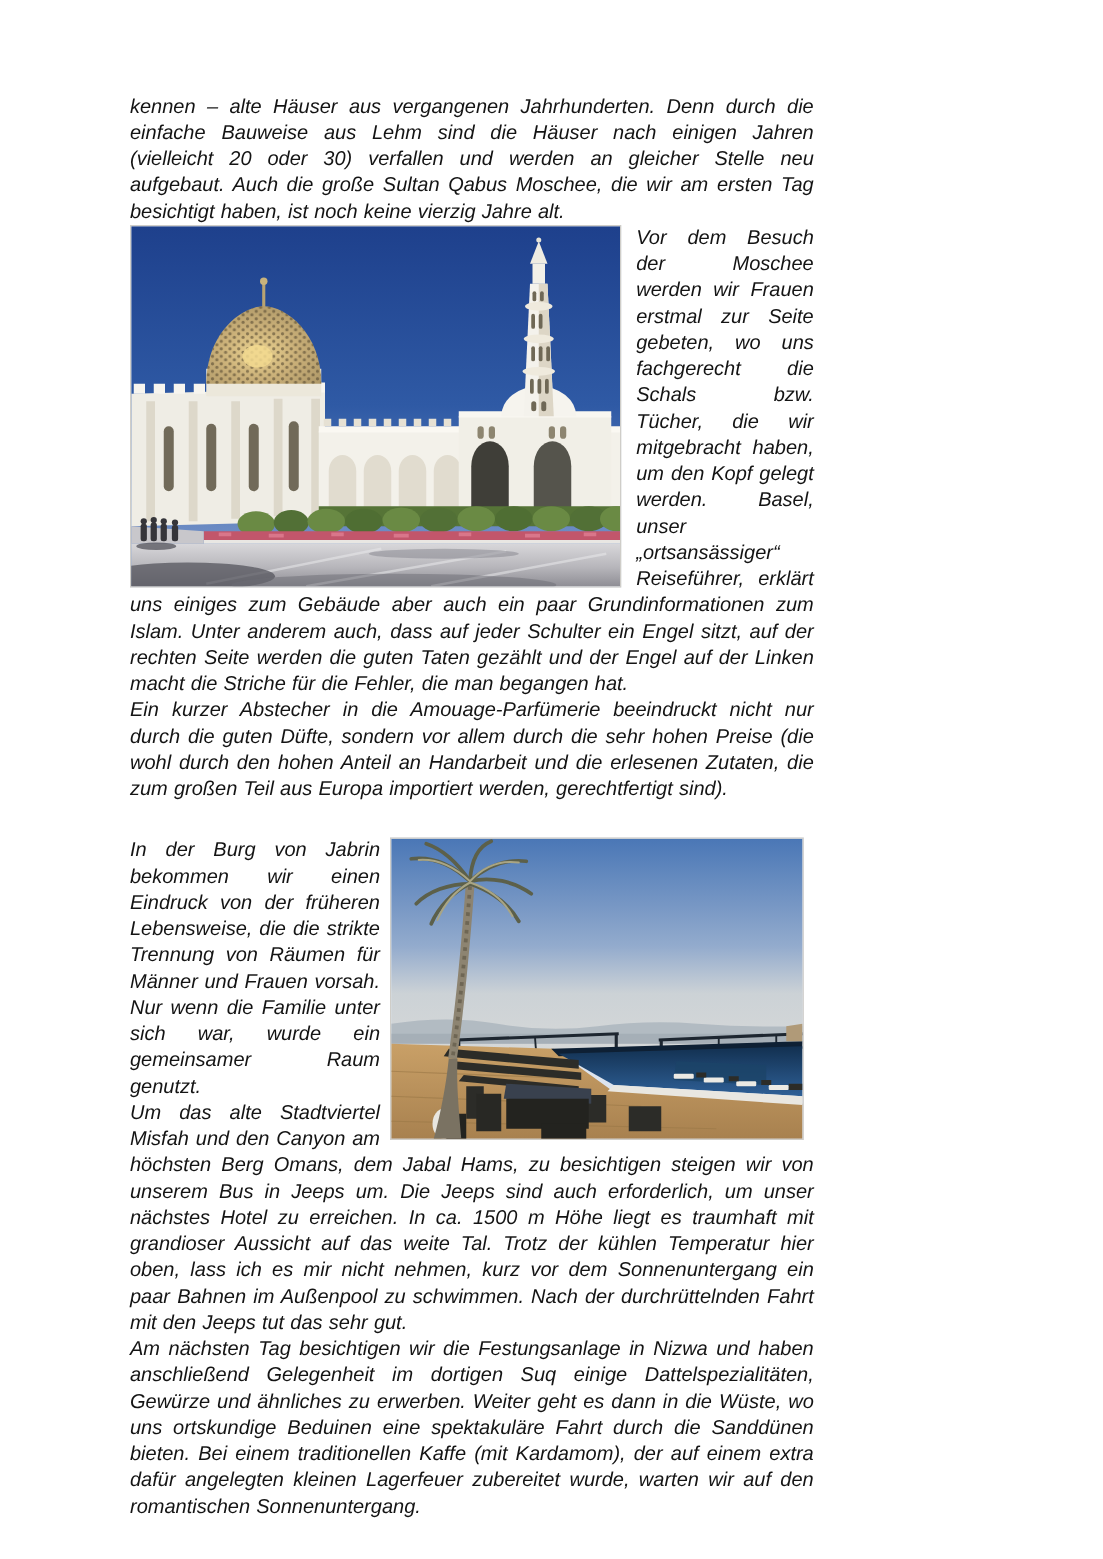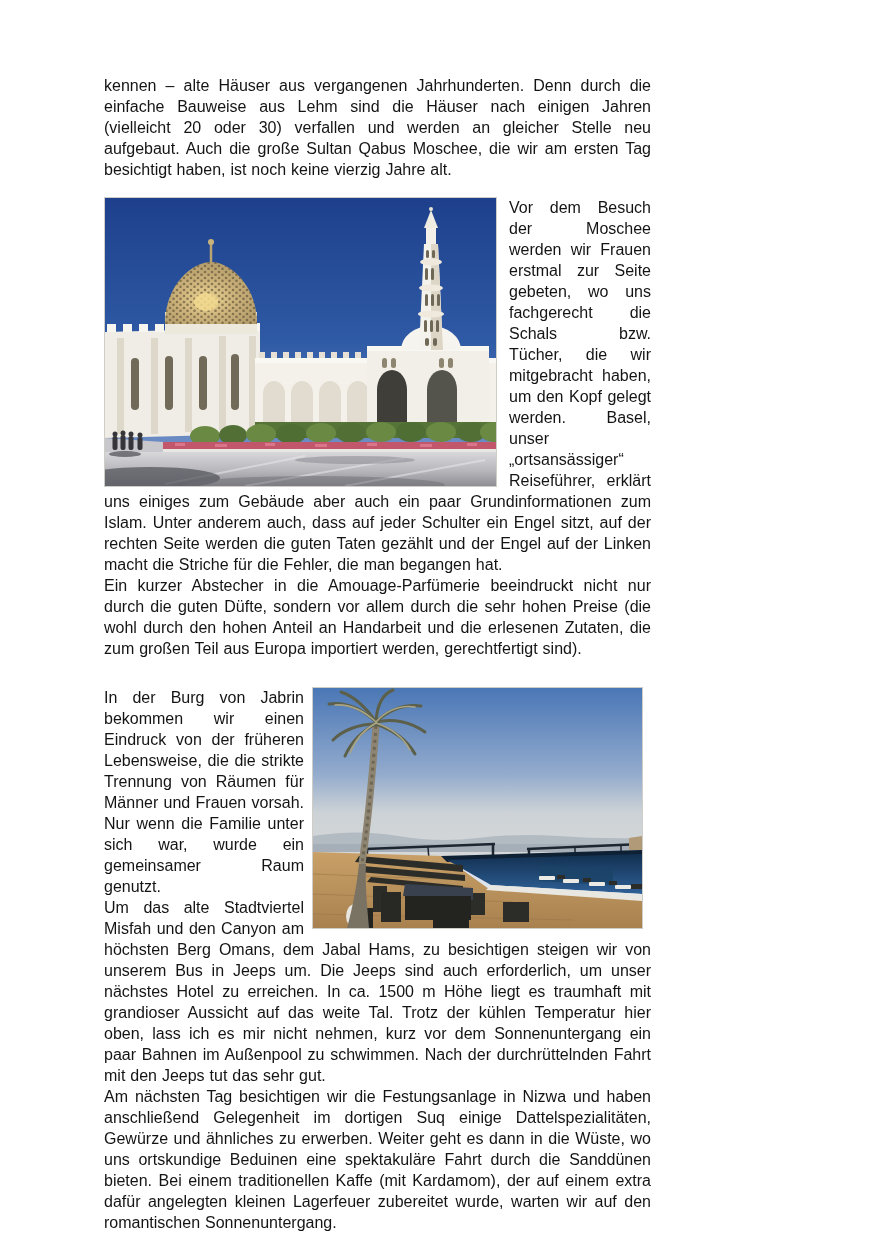--- a/index.html
+++ b/index.html
@@ -1,27 +1,27 @@
 <!DOCTYPE html>
 <html><head>
 <meta charset="utf-8">
 <style>
   html,body{margin:0;padding:0;}
   body{
     width:882px;height:1247px;background:#ffffff;overflow:hidden;
     font-family:"Liberation Sans", sans-serif;color:#141414;
   }
-  .page{box-sizing:border-box;width:754px;height:1247px;padding:75px 103px 0 104px;}
+  .page{box-sizing:border-box;width:754px;height:1247px;padding:75px 103px 0 104px;font-style:italic;}
   p.doc{
     margin:0;font-size:16px;line-height:21px;text-align:justify;
     word-spacing:0.5px;
   }
   .sec{overflow:visible;}
   .sec::after{content:"";display:block;clear:both;}
-  .sec-mosque{margin-top:17px;}
+  .sec-mosque{}
   .sec-pool{margin-top:28px;}
   .p-after{margin-top:26px;}
   .p-burg{margin-bottom:18px;}
   figure{margin:0;padding:0;}
   .photo{border:1px solid #cfcdc8;display:block;background:#dde4ee;}
   .fig-mosque{float:left;width:391px;height:288px;margin:0 14px 0 0;}
   .fig-pool{float:right;width:329px;height:240px;margin:0 10px 10px 8px;}
   .fig-mosque svg,.fig-pool svg{display:block;}
 </style>
 </head>

